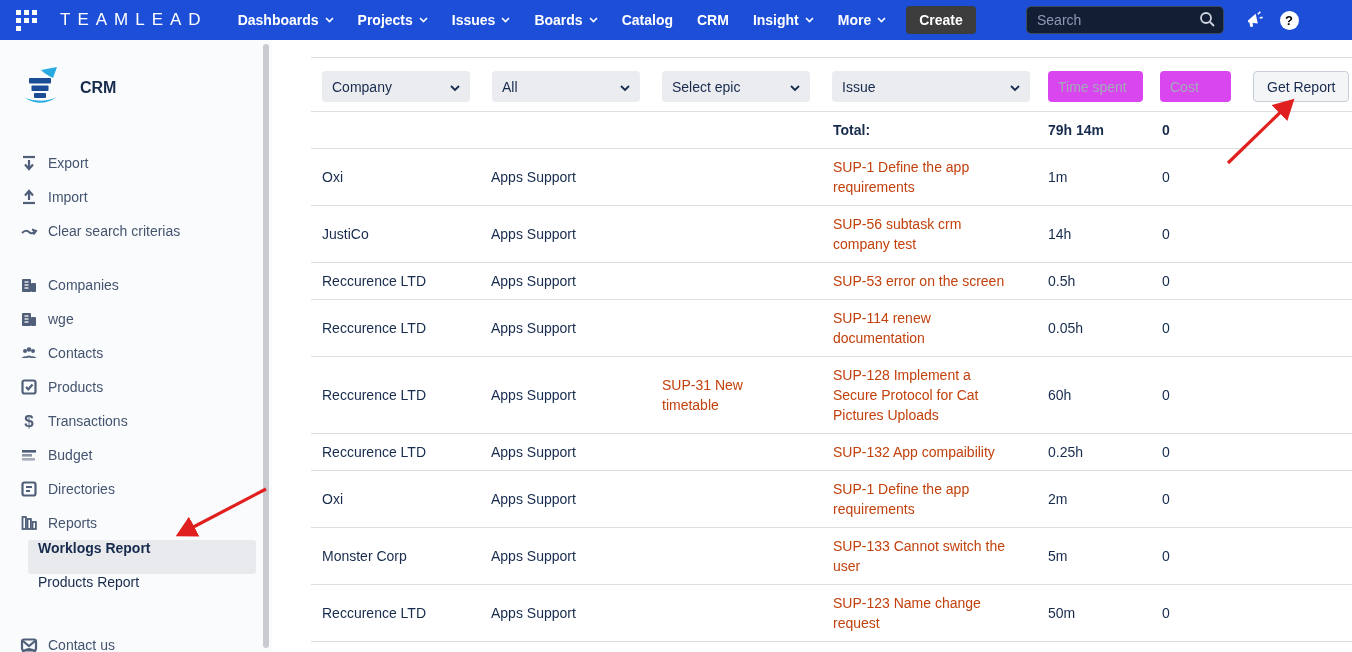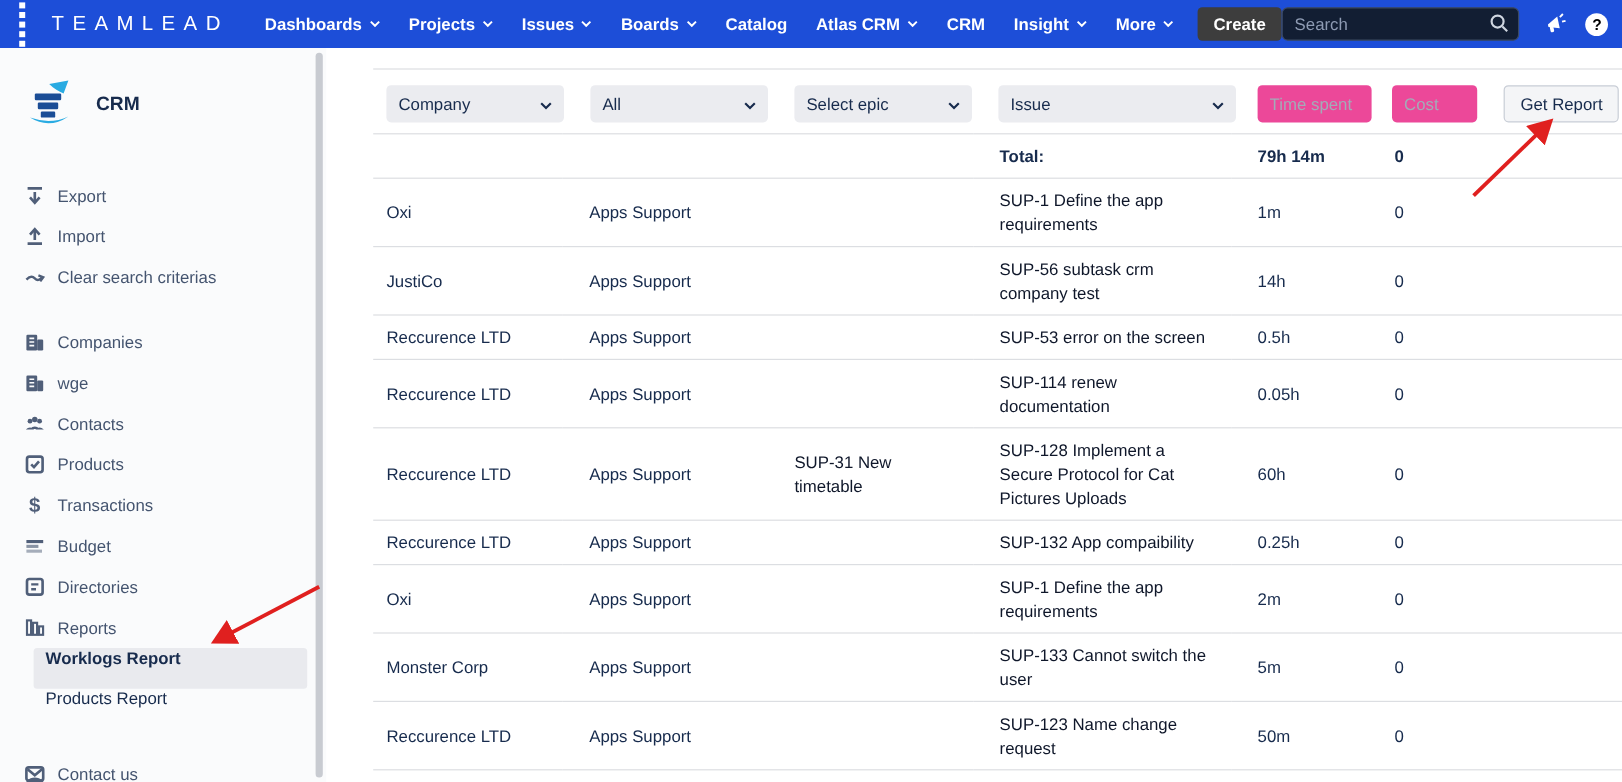--- a/index.html
+++ b/index.html
@@ -53,35 +53,35 @@
     border-radius:50%; border:2.5px solid #505f79; }
 
   
   .main { position:absolute; top:40px; left:272px; width:1080px; height:612px; background:#fff; }
   .filter-bar { position:absolute; top:17px; left:39px; width:1041px; height:54px;
     border-top:1px solid #dcdee2; }
   .ctrl { position:absolute; top:13px; height:31px; display:flex; align-items:center;
     background:#ebecf0; border-radius:4px; color:#172b4d; font-size:14px; padding:0 10px;
     cursor:pointer; }
   .ctrl .lbl { flex:1; }
-  .ctrl-input { position:absolute; top:13px; height:31px; background:#ec4899; border:none;
+  .ctrl-input { position:absolute; top:13px; height:31px; background:#d946ef; border:none;
     border-radius:4px; font-size:14px; color:#172b4d; padding:0 10px;
     font-family:"Liberation Sans", sans-serif; }
   .ctrl-input::placeholder { color:#a3abb8; }
   .get-report { position:absolute; top:13px; height:31px; background:#f4f5f7;
     border:1px solid #c8cdd6; border-radius:4px; color:#172b4d; font-size:14px;
     padding:0 13px; cursor:pointer; font-family:"Liberation Sans", sans-serif; }
 
   table.report { position:absolute; top:71px; left:39px; width:1041px; border-collapse:collapse;
     table-layout:fixed; font-size:14px; color:#172b4d; }
   table.report td { border-top:1px solid #dcdee2; padding:8px 12px 8px 22px; line-height:20px;
     vertical-align:middle; }
   table.report td.first { padding-left:11px; }
   tr.total-row td { font-weight:700; }
-  .issue-link { color:#0f172a; text-decoration:none; cursor:pointer; }
+  .issue-link { color:#c2410c; text-decoration:none; cursor:pointer; }
 
   
   .annotations { position:absolute; top:0; left:0; width:1352px; height:652px;
     pointer-events:none; z-index:50; }
 </style>
 </head>
 <body>
 
 <div id="app">
 
@@ -124,28 +124,20 @@
       <div class="nav-item">
         <span>Boards</span>
         <span class="caret">
             <svg width="9" height="6">
               <path d="M1 1 L4.5 4.5 L8 1" stroke="#fff" stroke-width="1.6" fill="none"></path>
             </svg>
           </span>
       </div>
       <div class="nav-item">
         <span>Catalog</span>
-      </div>
-      <div class="nav-item">
-        <span>Atlas CRM</span>
-        <span class="caret">
-            <svg width="9" height="6">
-              <path d="M1 1 L4.5 4.5 L8 1" stroke="#fff" stroke-width="1.6" fill="none"></path>
-            </svg>
-          </span>
       </div>
       <div class="nav-item">
         <span>CRM</span>
       </div>
       <div class="nav-item">
         <span>Insight</span>
         <span class="caret">
             <svg width="9" height="6">
               <path d="M1 1 L4.5 4.5 L8 1" stroke="#fff" stroke-width="1.6" fill="none"></path>
             </svg>

